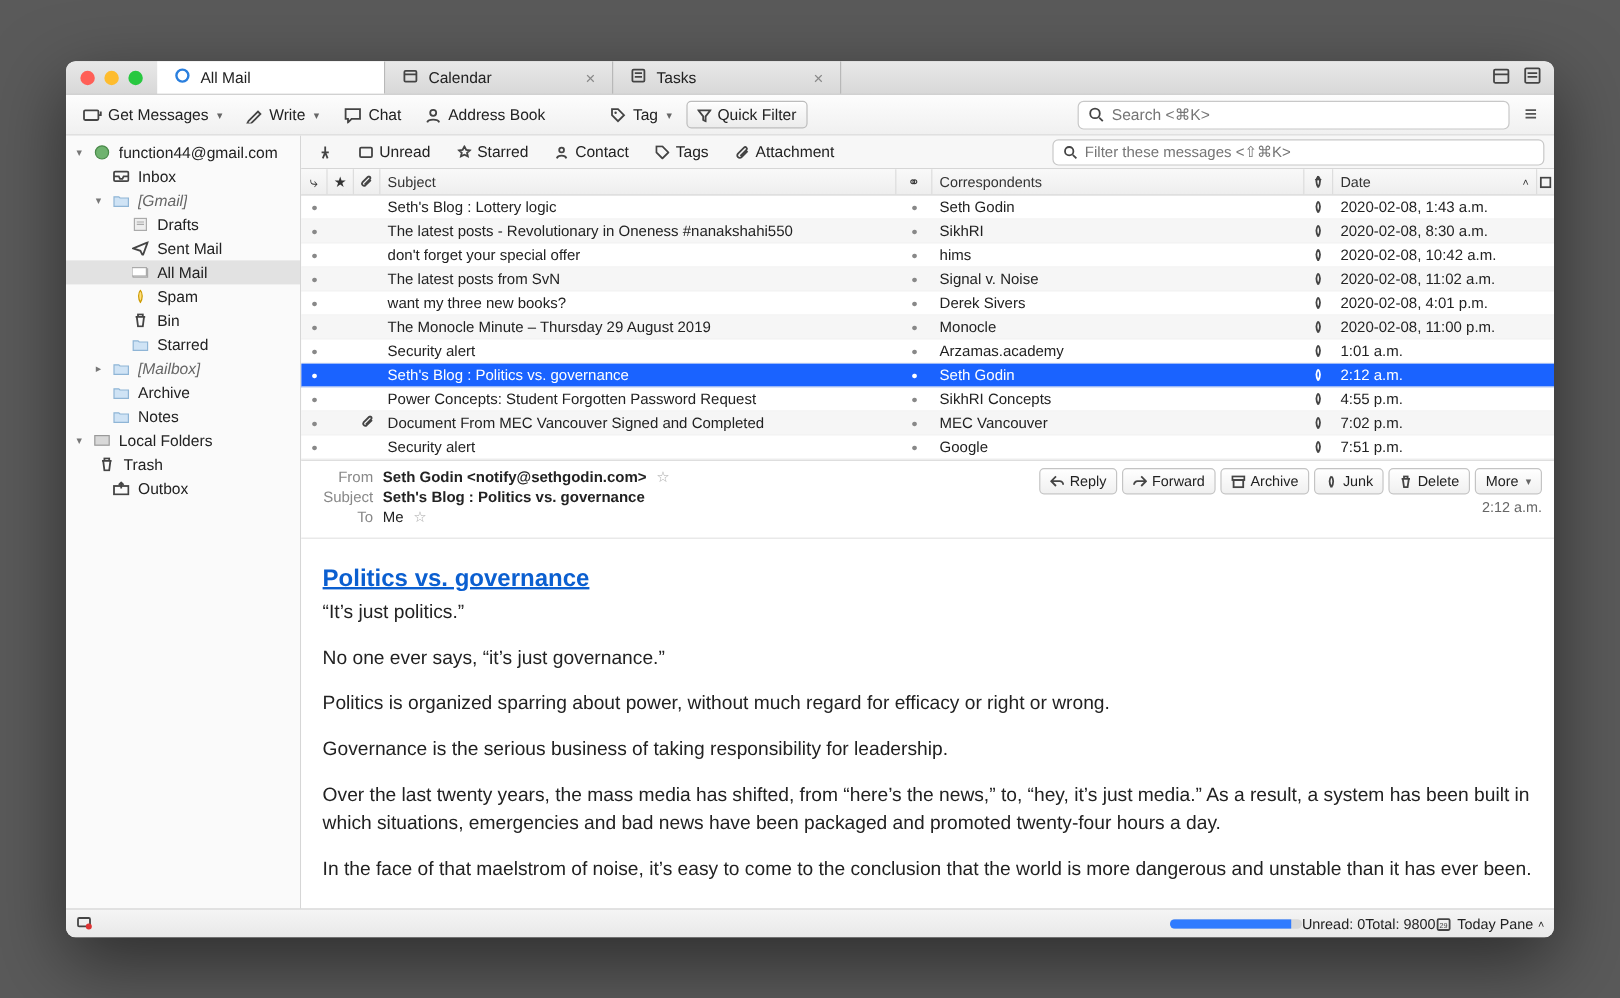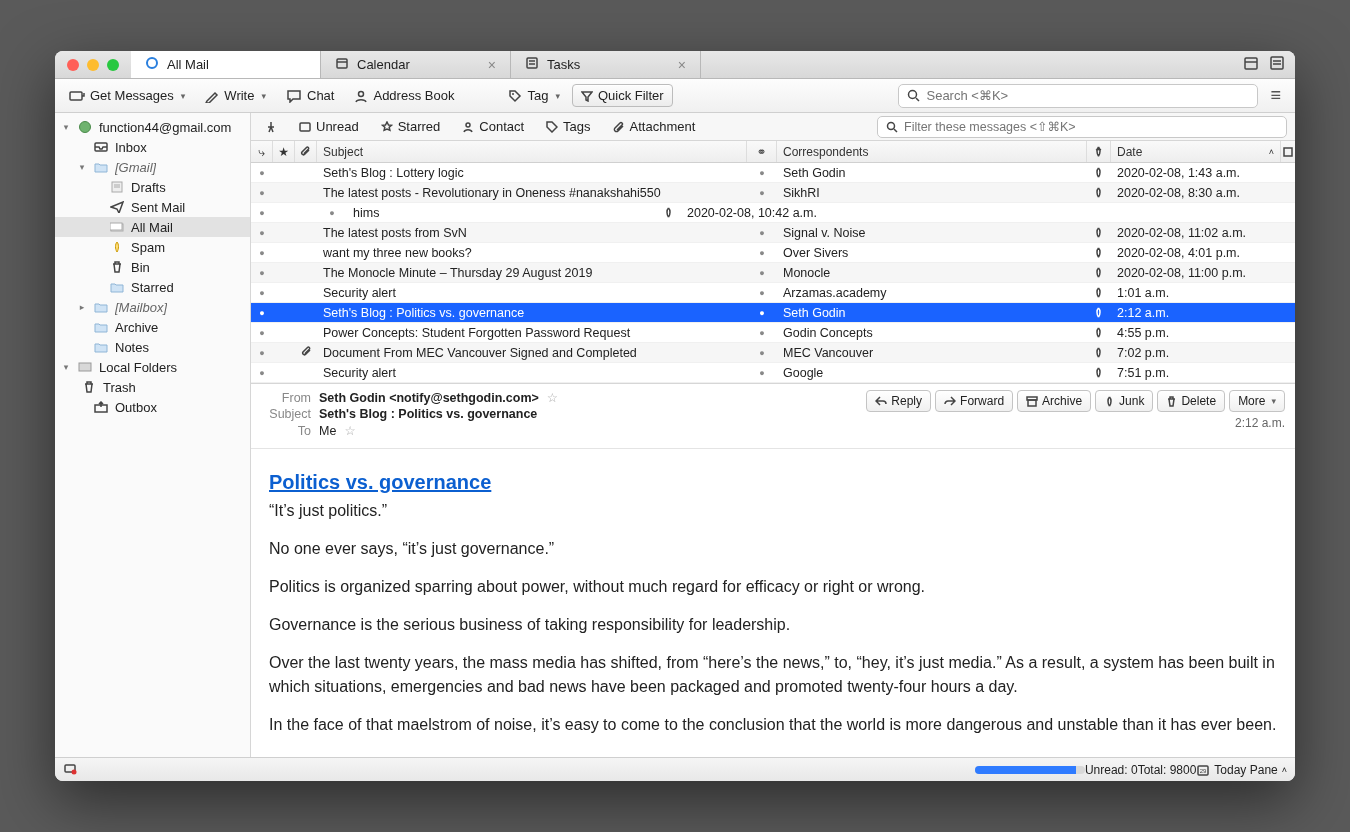--- a/index.html
+++ b/index.html
@@ -445,20 +445,21 @@
                 <path class="ic" d="M5.5 1c2 2 2 6 0 9M5.5 1c-2 2-2 6 0 9"></path>
               </svg>
             </div>
     <div class="cell c-date">2020-02-08, 8:30 a.m.</div>
     <div style="width:14px"></div>
           </div>
           <div class="row">
     <div class="dotread">●</div>
     <div class="cell" style="width:22px"></div>
     <div class="atc"></div>
+    <div class="cell c-subject">don't forget your special offer</div>
     <div class="dotread" style="width:30px">●</div>
     <div class="cell c-corr">hims</div>
     <div class="cell" style="width:24px">
               <svg width="11" height="11">
                 <path class="ic" d="M5.5 1c2 2 2 6 0 9M5.5 1c-2 2-2 6 0 9"></path>
               </svg>
             </div>
     <div class="cell c-date">2020-02-08, 10:42 a.m.</div>
     <div style="width:14px"></div>
           </div>
@@ -476,21 +477,21 @@
             </div>
     <div class="cell c-date">2020-02-08, 11:02 a.m.</div>
     <div style="width:14px"></div>
           </div>
           <div class="row">
     <div class="dotread">●</div>
     <div class="cell" style="width:22px"></div>
     <div class="atc"></div>
     <div class="cell c-subject">want my three new books?</div>
     <div class="dotread" style="width:30px">●</div>
-    <div class="cell c-corr">Over Sivers</div>
+    <div class="cell c-corr">Derek Sivers</div>
     <div class="cell" style="width:24px">
               <svg width="11" height="11">
                 <path class="ic" d="M5.5 1c2 2 2 6 0 9M5.5 1c-2 2-2 6 0 9"></path>
               </svg>
             </div>
     <div class="cell c-date">2020-02-08, 4:01 p.m.</div>
     <div style="width:14px"></div>
           </div>
           <div class="row">
     <div class="dotread">●</div>
@@ -536,21 +537,21 @@
             </div>
     <div class="cell c-date">2:12 a.m.</div>
     <div style="width:14px"></div>
           </div>
           <div class="row">
     <div class="dotread">●</div>
     <div class="cell" style="width:22px"></div>
     <div class="atc"></div>
     <div class="cell c-subject">Power Concepts: Student Forgotten Password Request</div>
     <div class="dotread" style="width:30px">●</div>
-    <div class="cell c-corr">Godin Concepts</div>
+    <div class="cell c-corr">SikhRI Concepts</div>
     <div class="cell" style="width:24px">
               <svg width="11" height="11">
                 <path class="ic" d="M5.5 1c2 2 2 6 0 9M5.5 1c-2 2-2 6 0 9"></path>
               </svg>
             </div>
     <div class="cell c-date">4:55 p.m.</div>
     <div style="width:14px"></div>
           </div>
           <div class="row">
     <div class="dotread">●</div>

